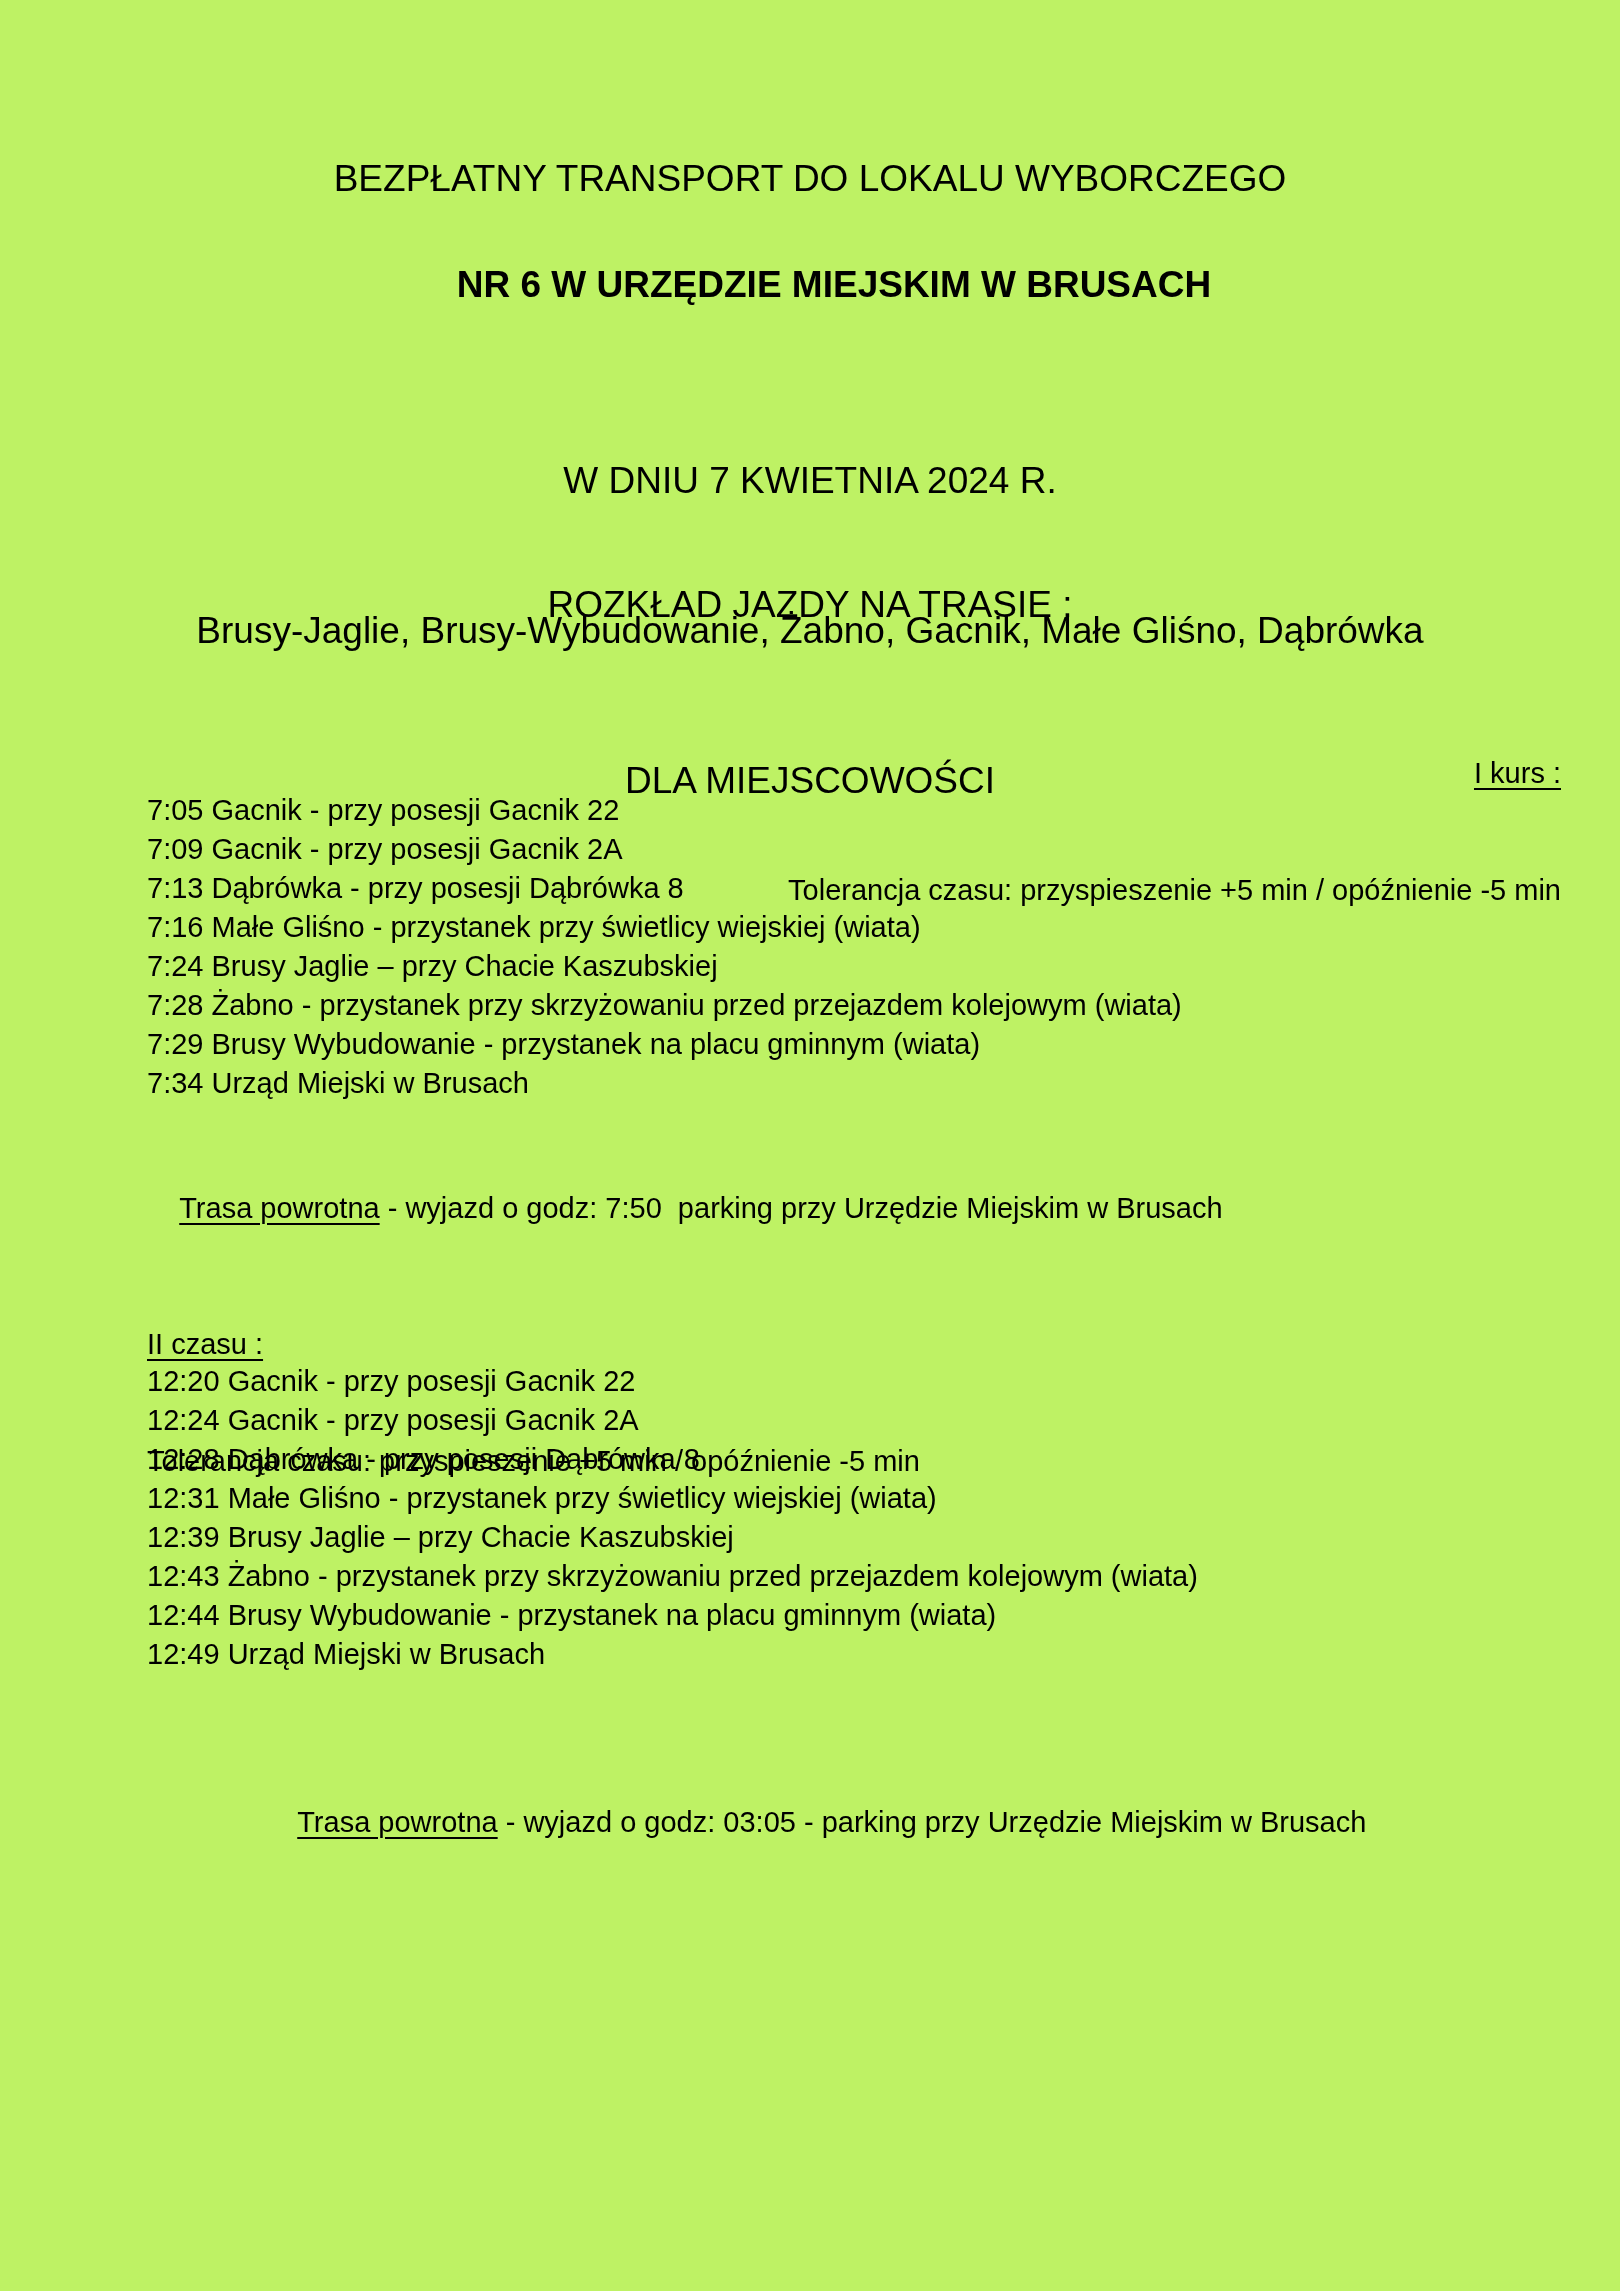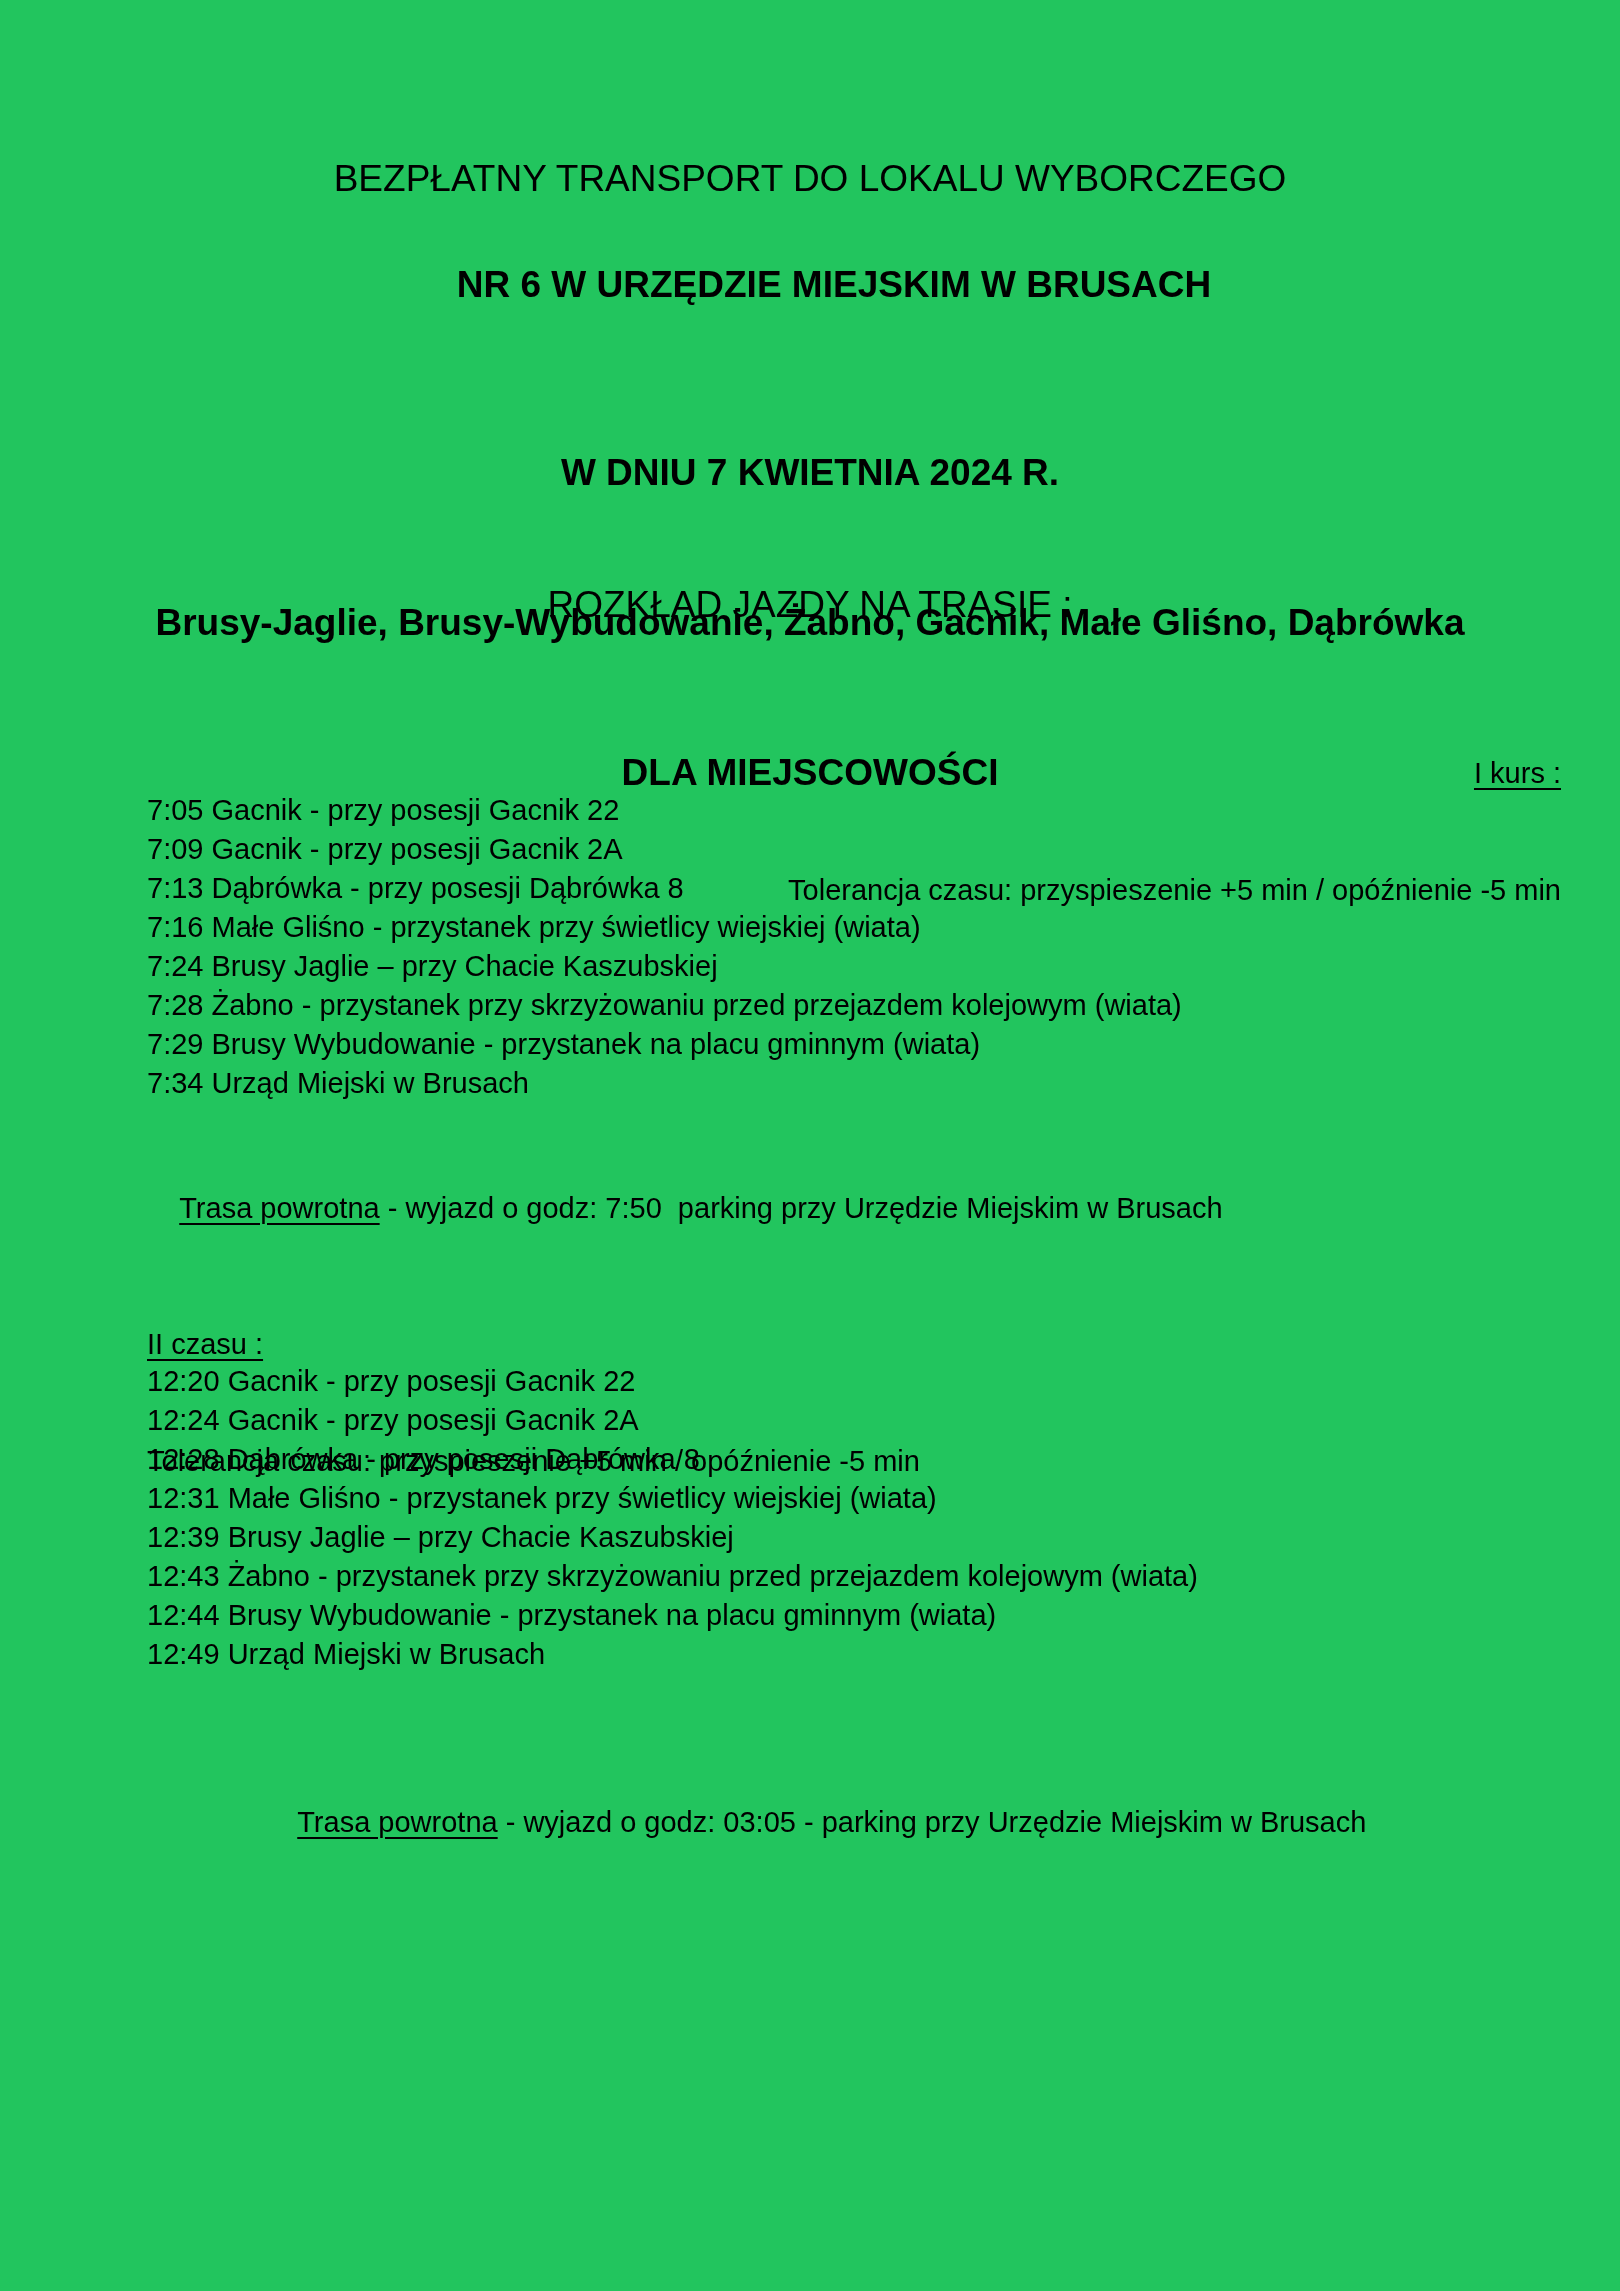--- a/index.html
+++ b/index.html
@@ -4,21 +4,21 @@
 <style>
   html, body {
     margin: 0;
     padding: 0;
     background: #ffffff;
   }
   .page {
     position: relative;
     width: 1620px;
     height: 2292px;
-    background: #22c55e;
+    background: #bef264;
     color: #000000;
     font-family: "Liberation Sans", sans-serif;
     overflow: hidden;
   }
   .heading {
     position: absolute;
     left: 0;
     right: 0;
     text-align: center;
     font-size: 37px;
@@ -52,21 +52,21 @@
 </style>
 </head>
 <body>
 
 <div class="page">
 
   <div class="heading" style="top:153px;">BEZPŁATNY TRANSPORT DO LOKALU WYBORCZEGO</div>
 
   <div class="heading bold" style="top:259px;">NR 6 W URZĘDZIE MIEJSKIM W BRUSACH</div>
 
-  <div class="heading-group" style="top:348px;font-weight:bold;">
+  <div class="heading-group" style="top:356px;">
     <div>W DNIU 7 KWIETNIA 2024 R.</div>
     <div>Brusy-Jaglie, Brusy-Wybudowanie, Żabno, Gacnik, Małe Gliśno, Dąbrówka</div>
     <div>DLA MIEJSCOWOŚCI</div>
   </div>
 
   <div class="heading" style="top:579px;">ROZKŁAD JAZDY NA TRASIE :</div>
 
   <div class="body-block" style="top:676px;text-align:right;">
     <div><span class="u">I kurs :</span></div>
     <div>Tolerancja czasu: przyspieszenie +5 min / opóźnienie -5 min</div>

